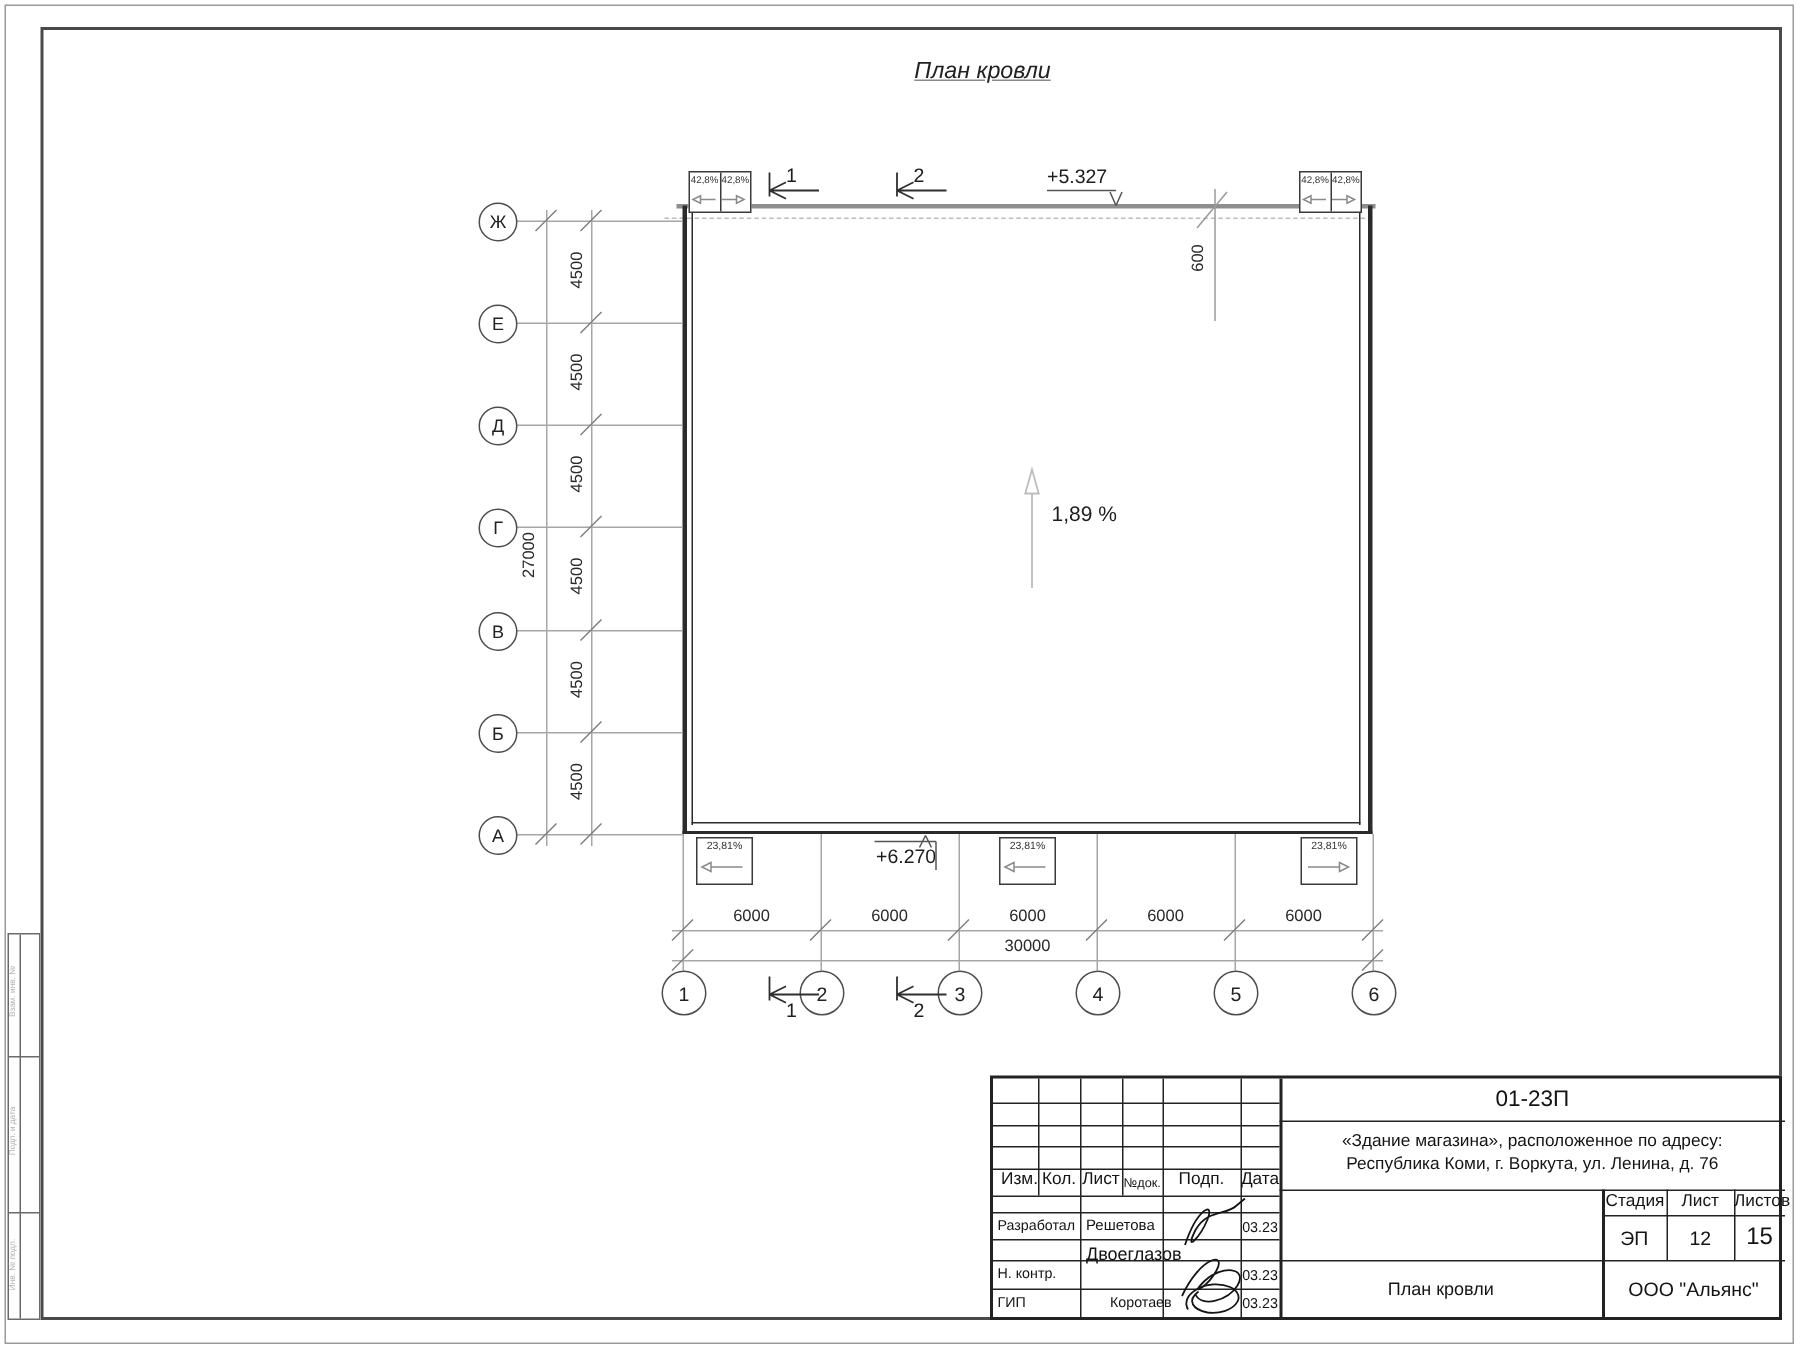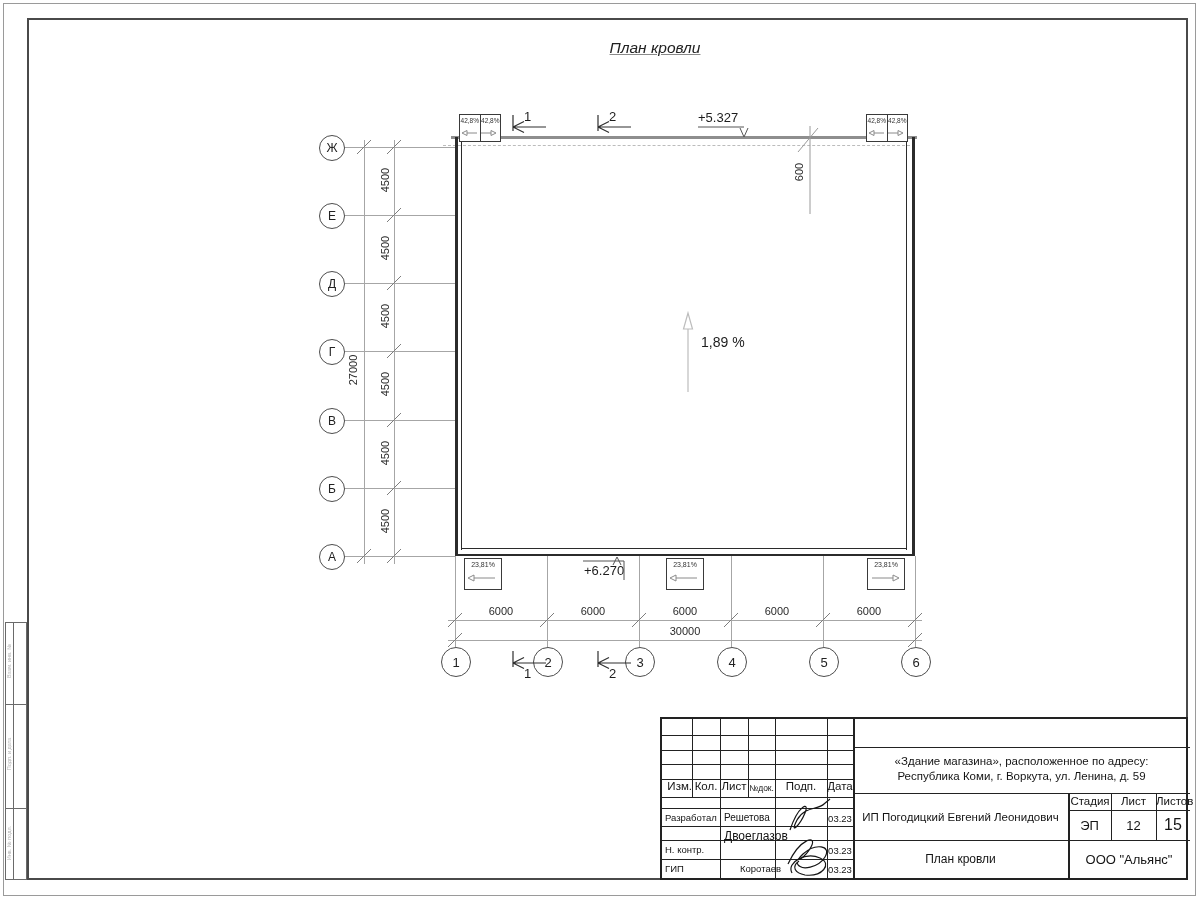--- a/index.html
+++ b/index.html
@@ -193,23 +193,23 @@
     <div class="tb-text" style="left:3px;top:93px;font-size:9.5px;">Разработал</div>
     <div class="tb-text" style="left:62px;top:93px;font-size:10px;">Решетова</div>
     <div class="tb-text" style="left:165px;top:94px;width:26px;text-align:center;font-size:9.5px;">03.23</div>
     <div class="tb-text" style="left:3px;top:125px;font-size:9.5px;">Н. контр.</div>
     <div class="tb-text" style="left:62px;top:110px;font-size:12px;">Двоеглазов</div>
     <div class="tb-text" style="left:165px;top:126px;width:26px;text-align:center;font-size:9.5px;">03.23</div>
     <div class="tb-text" style="left:3px;top:144px;font-size:9.5px;">ГИП</div>
     <div class="tb-text" style="left:78px;top:144px;font-size:9.5px;">Коротаев</div>
     <div class="tb-text" style="left:165px;top:145px;width:26px;text-align:center;font-size:9.5px;">03.23</div>
 
+    <div class="tb-text" style="left:191px;top:5px;width:337px;text-align:center;font-size:15px;">01-23П</div>
     <div class="tb-text" style="left:191px;top:36px;width:337px;text-align:center;font-size:11.5px;">«Здание магазина», расположенное по адресу:</div>
-    <div class="tb-text" style="left:191px;top:51px;width:337px;text-align:center;font-size:11.5px;">Республика Коми, г. Воркута, ул. Ленина, д. 59</div>
-    <div class="tb-text center-flex" style="left:193px;top:74px;width:211px;height:47px;font-size:11.5px;">ИП Погодицкий Евгений Леонидович</div>
+    <div class="tb-text" style="left:191px;top:51px;width:337px;text-align:center;font-size:11.5px;">Республика Коми, г. Воркута, ул. Ленина, д. 76</div>
     <div class="tb-text" style="left:407px;top:76px;width:42px;text-align:center;font-size:11.5px;">Стадия</div>
     <div class="tb-text" style="left:449px;top:76px;width:45px;text-align:center;font-size:11.5px;">Лист</div>
     <div class="tb-text" style="left:494px;top:76px;width:34px;text-align:left;font-size:11.5px;">Листов</div>
     <div class="tb-text center-flex" style="left:406px;top:91px;width:43px;height:30px;font-size:13px;">ЭП</div>
     <div class="tb-text center-flex" style="left:449px;top:91px;width:45px;height:30px;font-size:13px;">12</div>
     <div class="tb-text center-flex" style="left:494px;top:91px;width:34px;height:30px;font-size:16px;">15</div>
     <div class="tb-text center-flex" style="left:191px;top:121px;width:215px;height:38px;font-size:12px;">План кровли</div>
     <div class="tb-text center-flex" style="left:406px;top:121px;width:122px;height:38px;font-size:13px;">ООО "Альянс"</div>
   </div>
 

